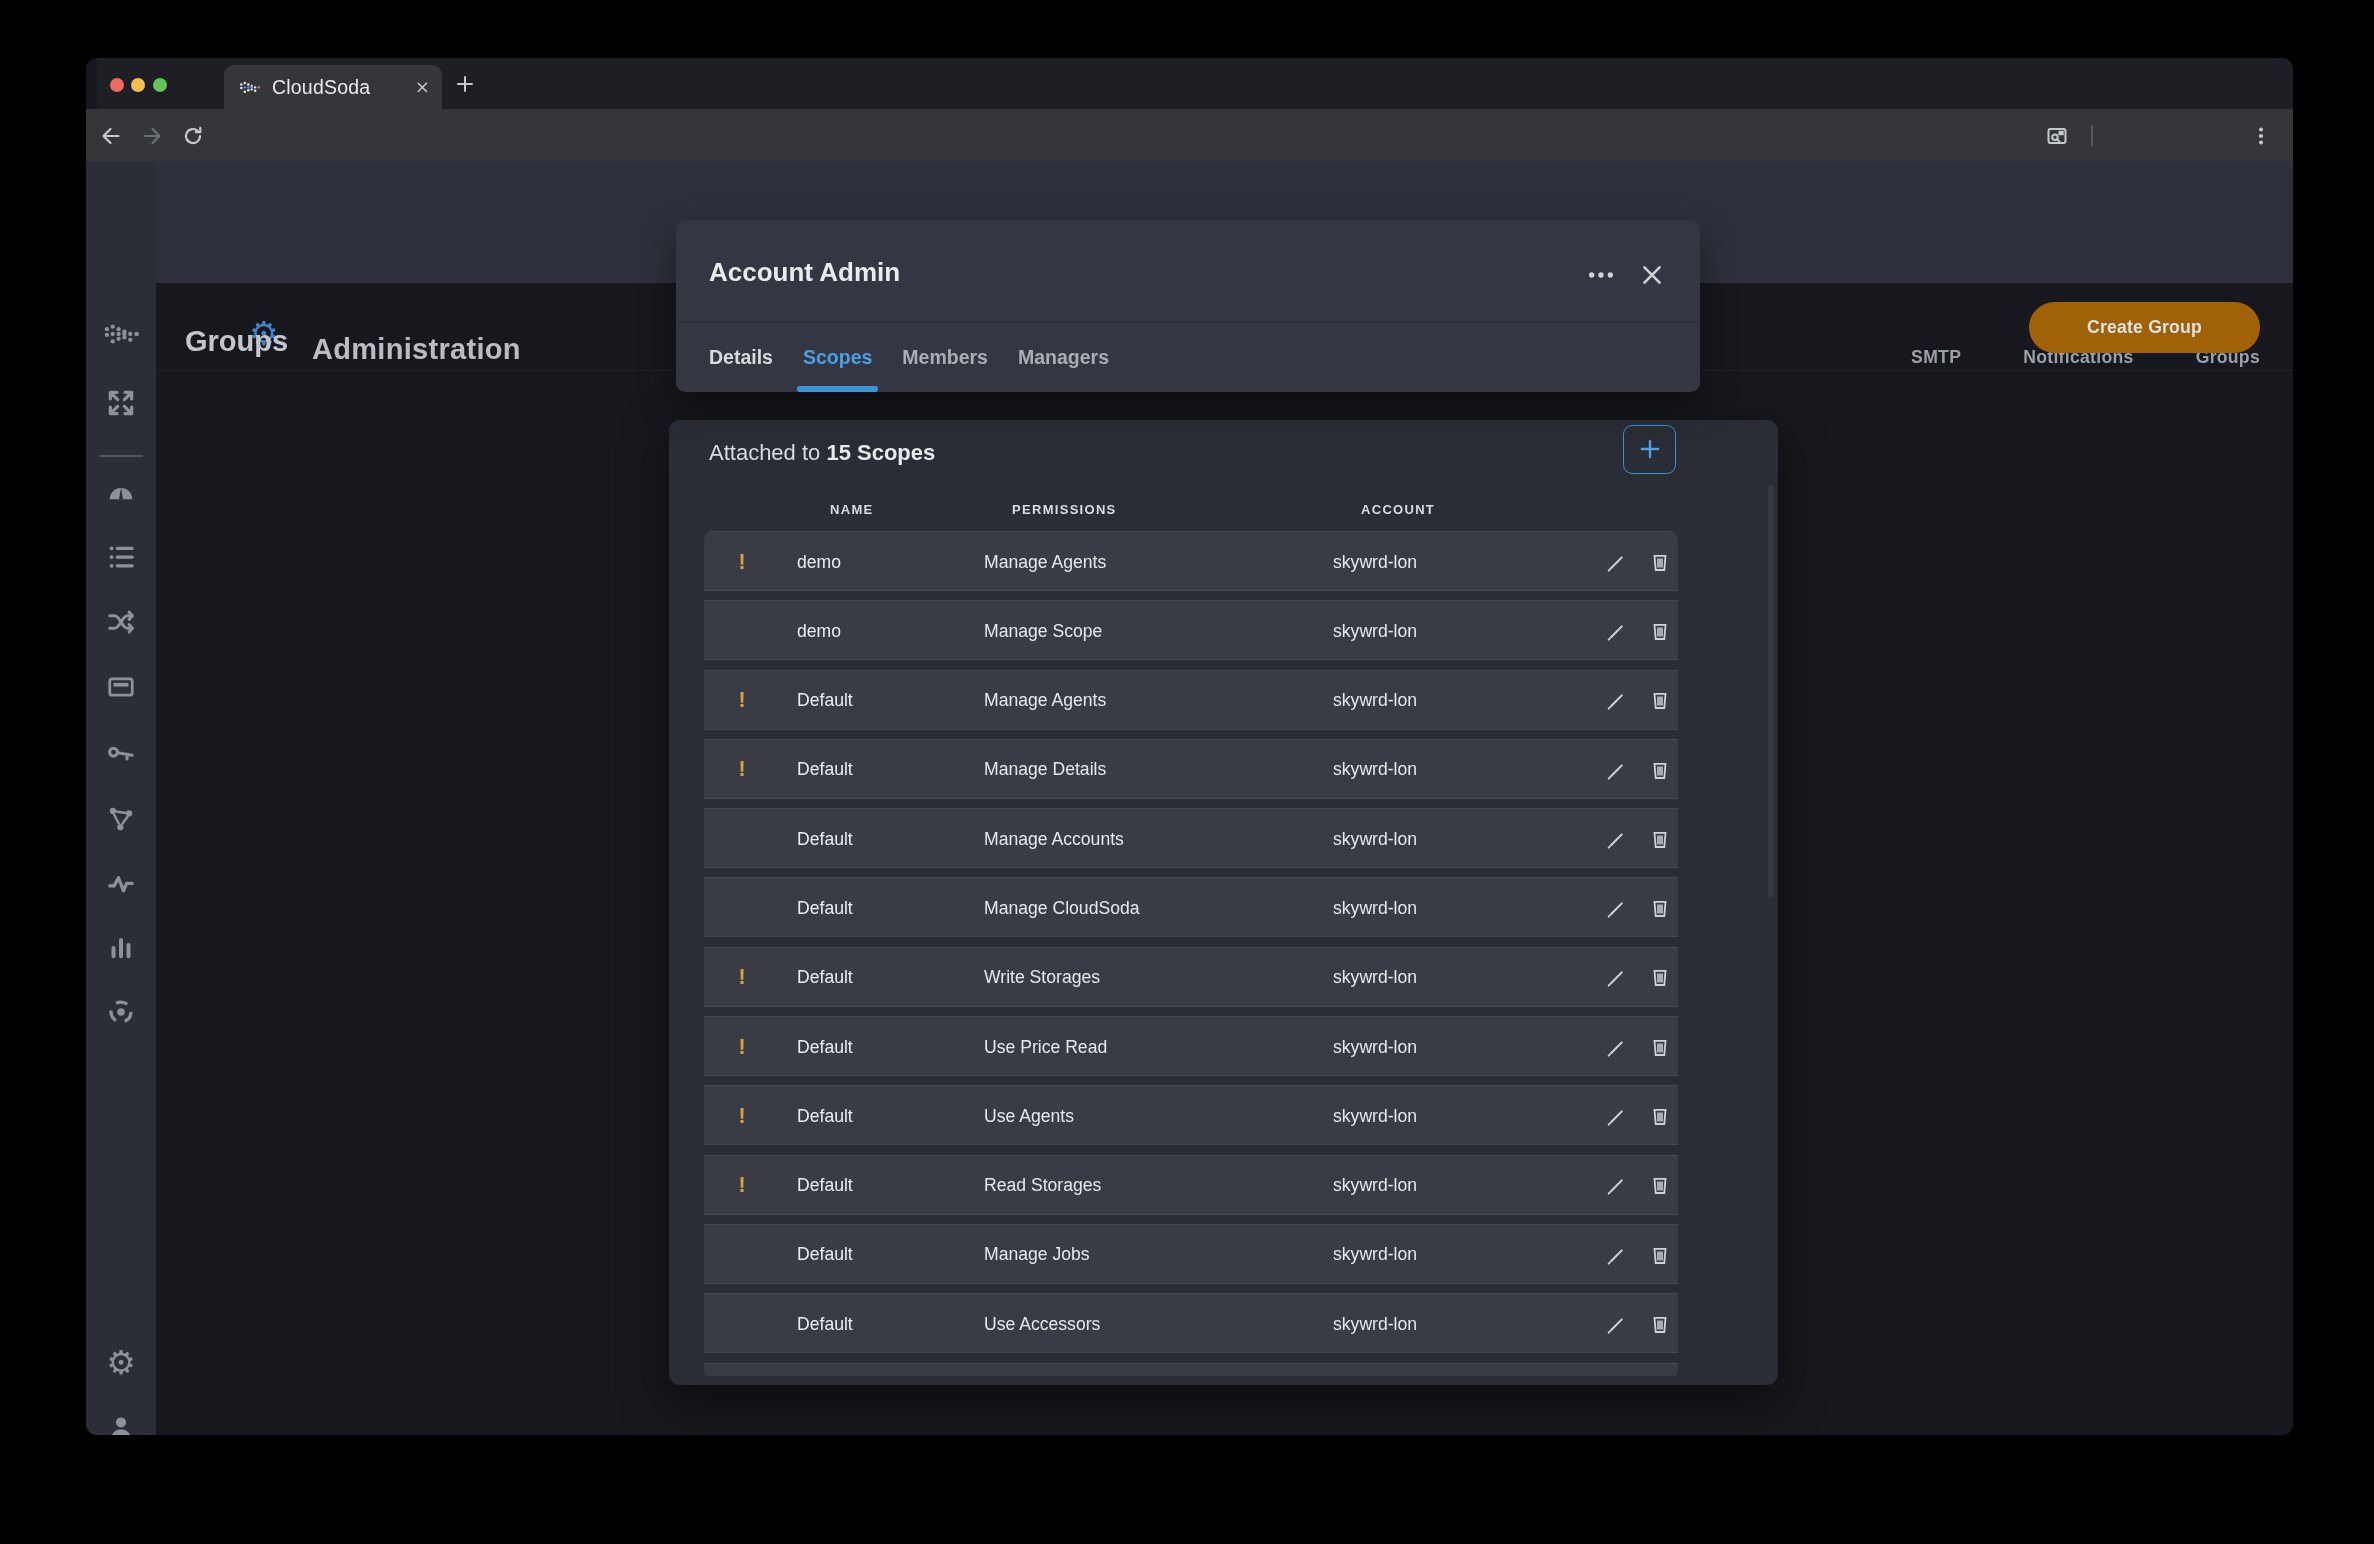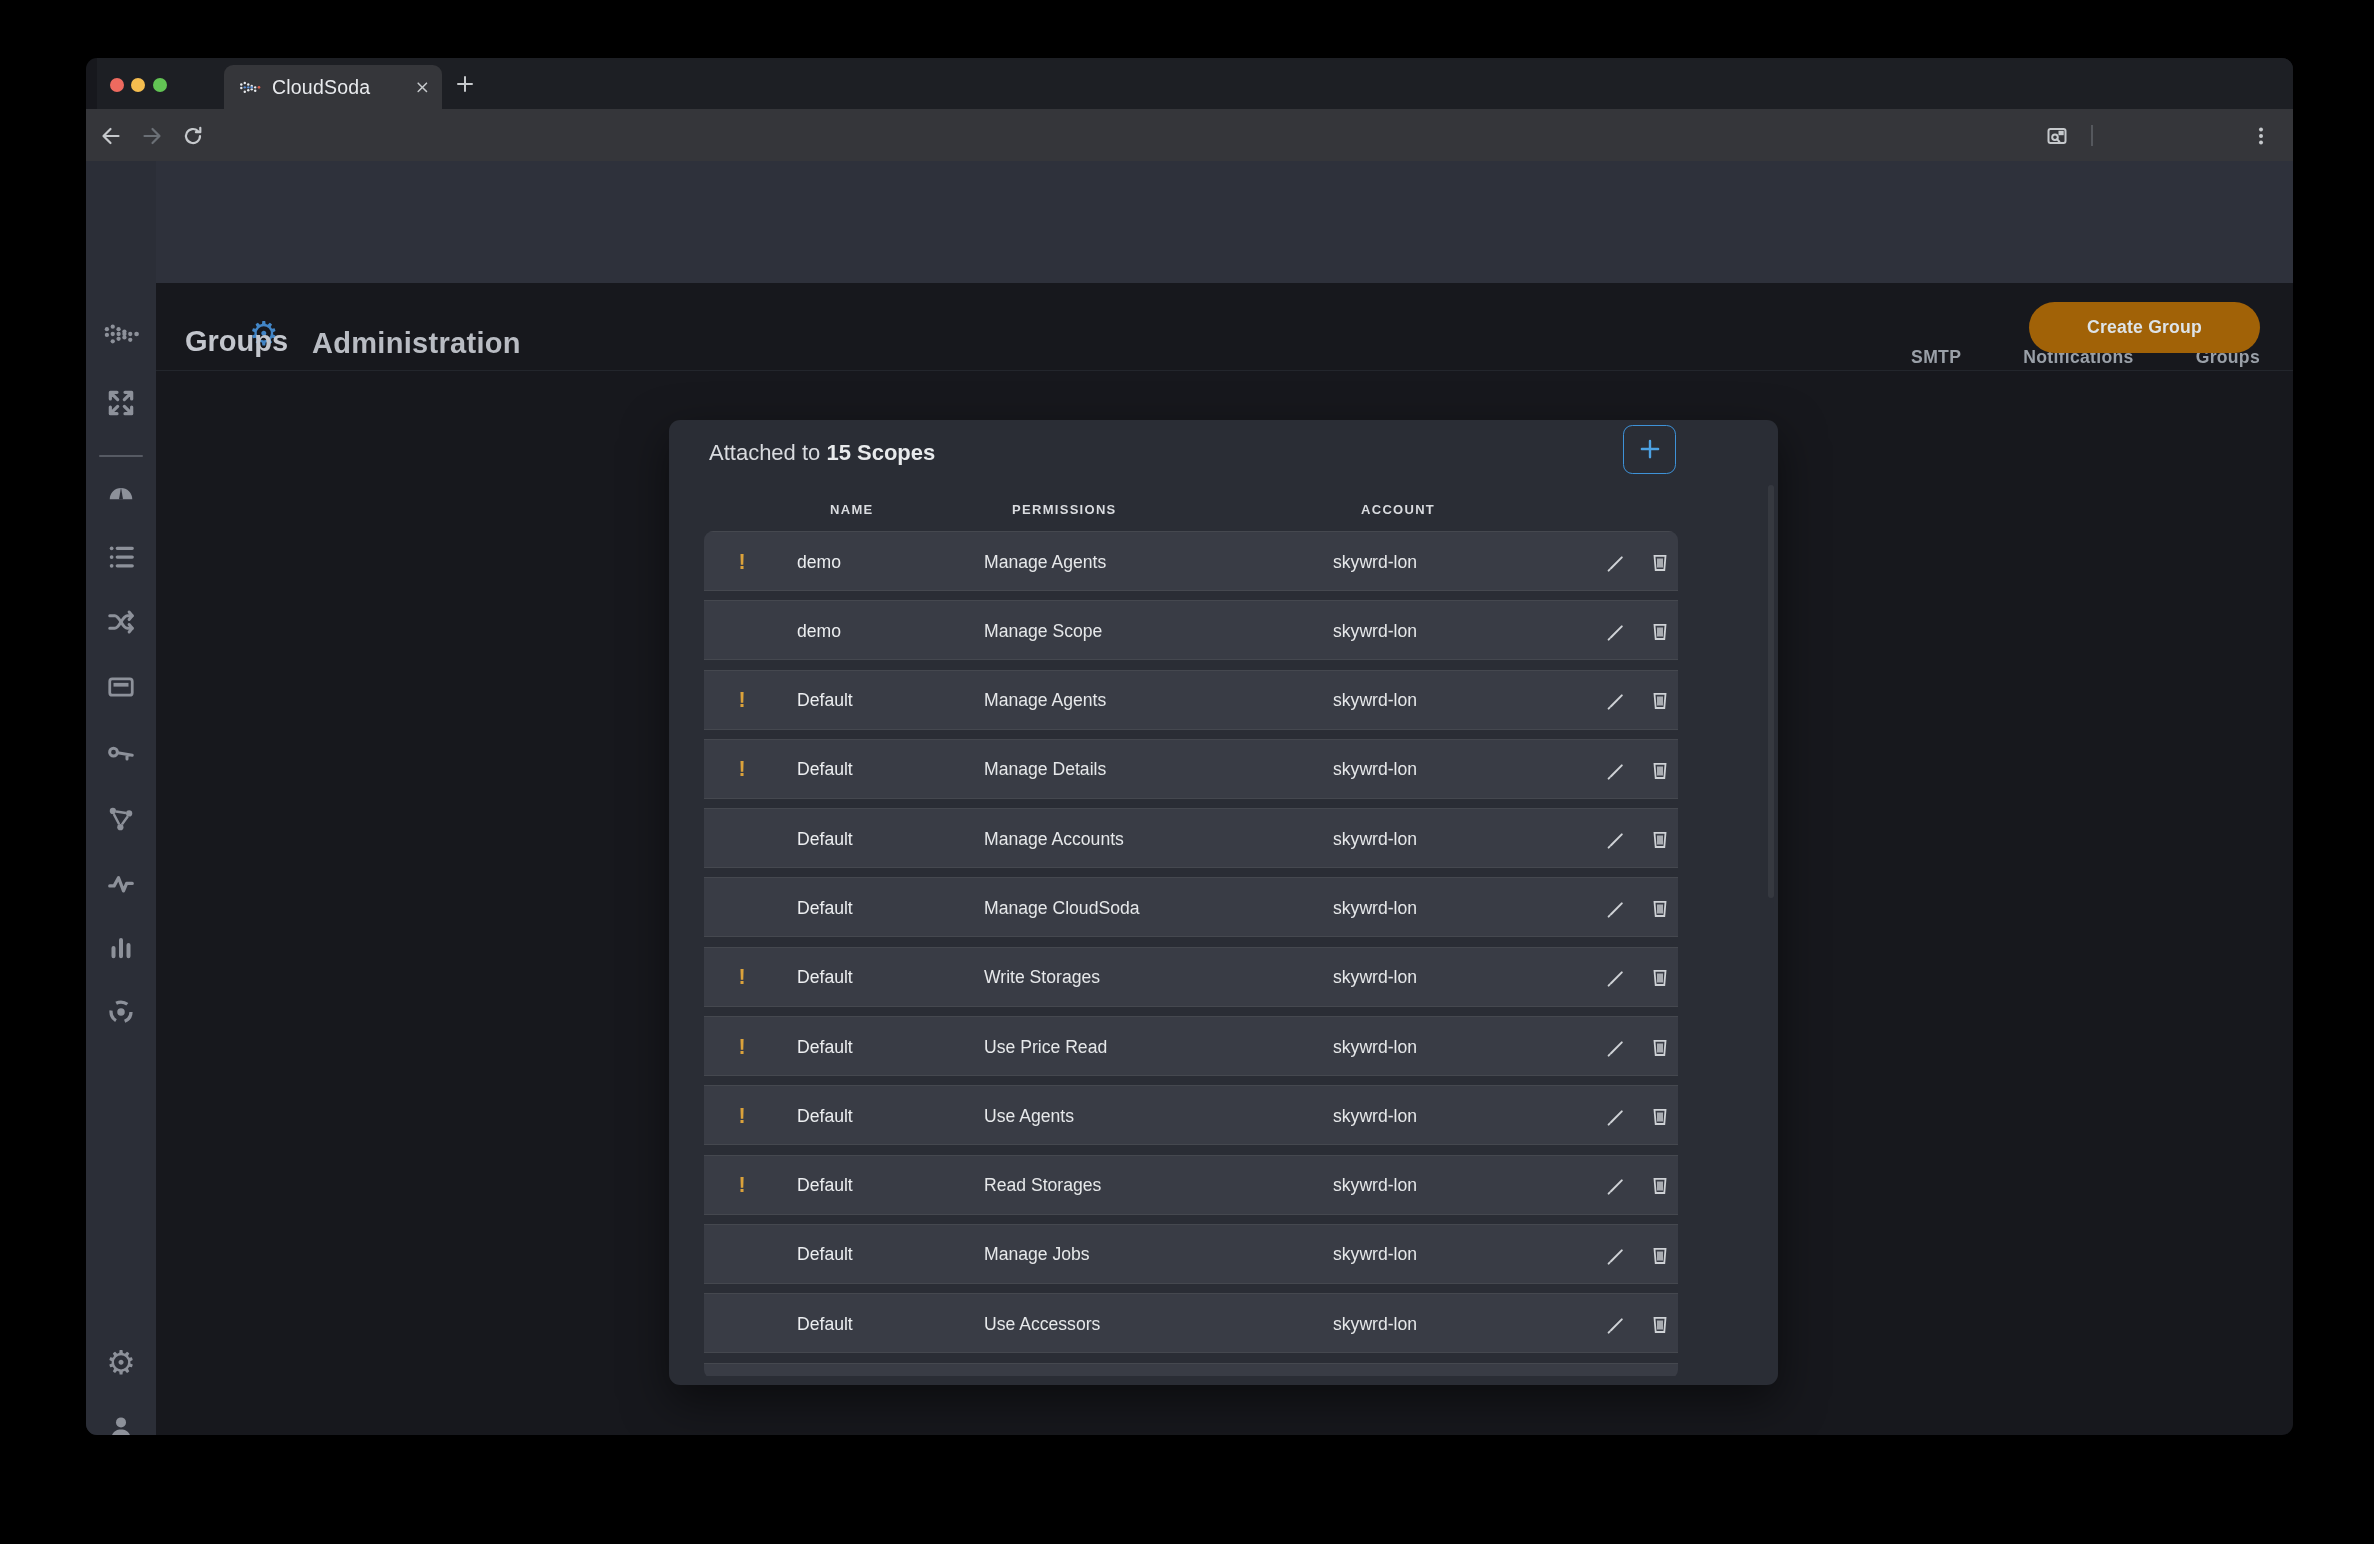--- a/index.html
+++ b/index.html
@@ -38,21 +38,21 @@
   .work-label { color:#e9edf2; font-size:19.5px; }
 
   
   .app-sidebar { position:absolute; left:0; top:103px; width:70px; height:1274px; background:#2b2e37; }
   .sb-ic { position:absolute; left:0; width:70px; display:flex; justify-content:center; color:#8d919a; }
   .sb-div { position:absolute; left:13px; width:44px; height:1.9px; background:#565a63; border-radius:0.9px; }
   .gear-glyph { font-size:33px; line-height:1; }
 
   .app-bar { position:absolute; left:70px; top:103px; width:2137px; height:122px; background:#2e313b; }
   .admin-gear { position:absolute; left:93px; top:156px; color:#4285c6; font-size:33px; line-height:1; }
-  .app-title { position:absolute; left:156px; top:166px; color:#b9bcc3; font-size:29px; font-weight:bold;
+  .app-title { position:absolute; left:156px; top:172px; color:#b9bcc3; font-size:29px; font-weight:bold;
                letter-spacing:0.3px; }
   .app-nav { position:absolute; right:33px; top:186px; display:flex; gap:62px;text-align:center; }
   .app-nav span { color:#9aa0a8; font-size:17.6px; font-weight:bold; letter-spacing:0.3px; }
 
   .page-title { position:absolute; left:99px; top:267px; color:#c3c6cd; font-size:29px; font-weight:bold; }
   .create-btn { position:absolute; left:1943px; top:244px; width:231px; height:51px; background:#a16207;
                 border-radius:26px; display:flex; align-items:center; justify-content:center;
                 color:#dde3e8; font-size:17.6px; font-weight:bold; letter-spacing:0.2px; }
   .groups-divider { position:absolute; left:70px; top:312px; width:2137px; height:0.9px; background:#23262c; }
 
@@ -366,20 +366,41 @@
       <span>SMTP</span>
       <span>Notifications</span>
       <span>Groups</span>
     </span>
   </div>
 
   <span class="page-title">Groups</span>
   <div class="create-btn">Create Group</div>
   <div class="groups-divider"></div>
 
+  <div class="modal-head">
+    <span class="modal-title">Account Admin</span>
+    <span class="modal-dots icon-btn">
+      <svg width="32" height="32" viewBox="0 0 24 24" fill="currentColor">
+        <circle cx="5" cy="12" r="2"></circle>
+            <circle cx="12" cy="12" r="2"></circle>
+            <circle cx="19" cy="12" r="2"></circle>
+      </svg>
+    </span>
+    <span class="modal-close icon-btn">
+      <svg width="28" height="28" viewBox="0 0 24 24" stroke="currentColor" stroke-width="2.2" stroke-linecap="round" fill="none">
+        <path d="M5.5 5.5 18.5 18.5 M18.5 5.5 5.5 18.5"></path>
+      </svg>
+    </span>
+    <div class="tabs-row">
+      <span class="tab-item first">Details</span>
+      <span class="tab-item active">Scopes</span>
+      <span class="tab-item">Members</span>
+      <span class="tab-item">Managers</span>
+    </div>
+  </div>
 
   <div class="modal-body">
     <span class="attached">
       <span>Attached to</span>
       <b>15 Scopes</b>
     </span>
     <span class="add-btn">
       <span>
         <svg width="26" height="26" viewBox="0 0 24 24" stroke="currentColor" stroke-width="2.2" stroke-linecap="round" fill="none">
           <path d="M12 4.5v15 M4.5 12h15"></path>

